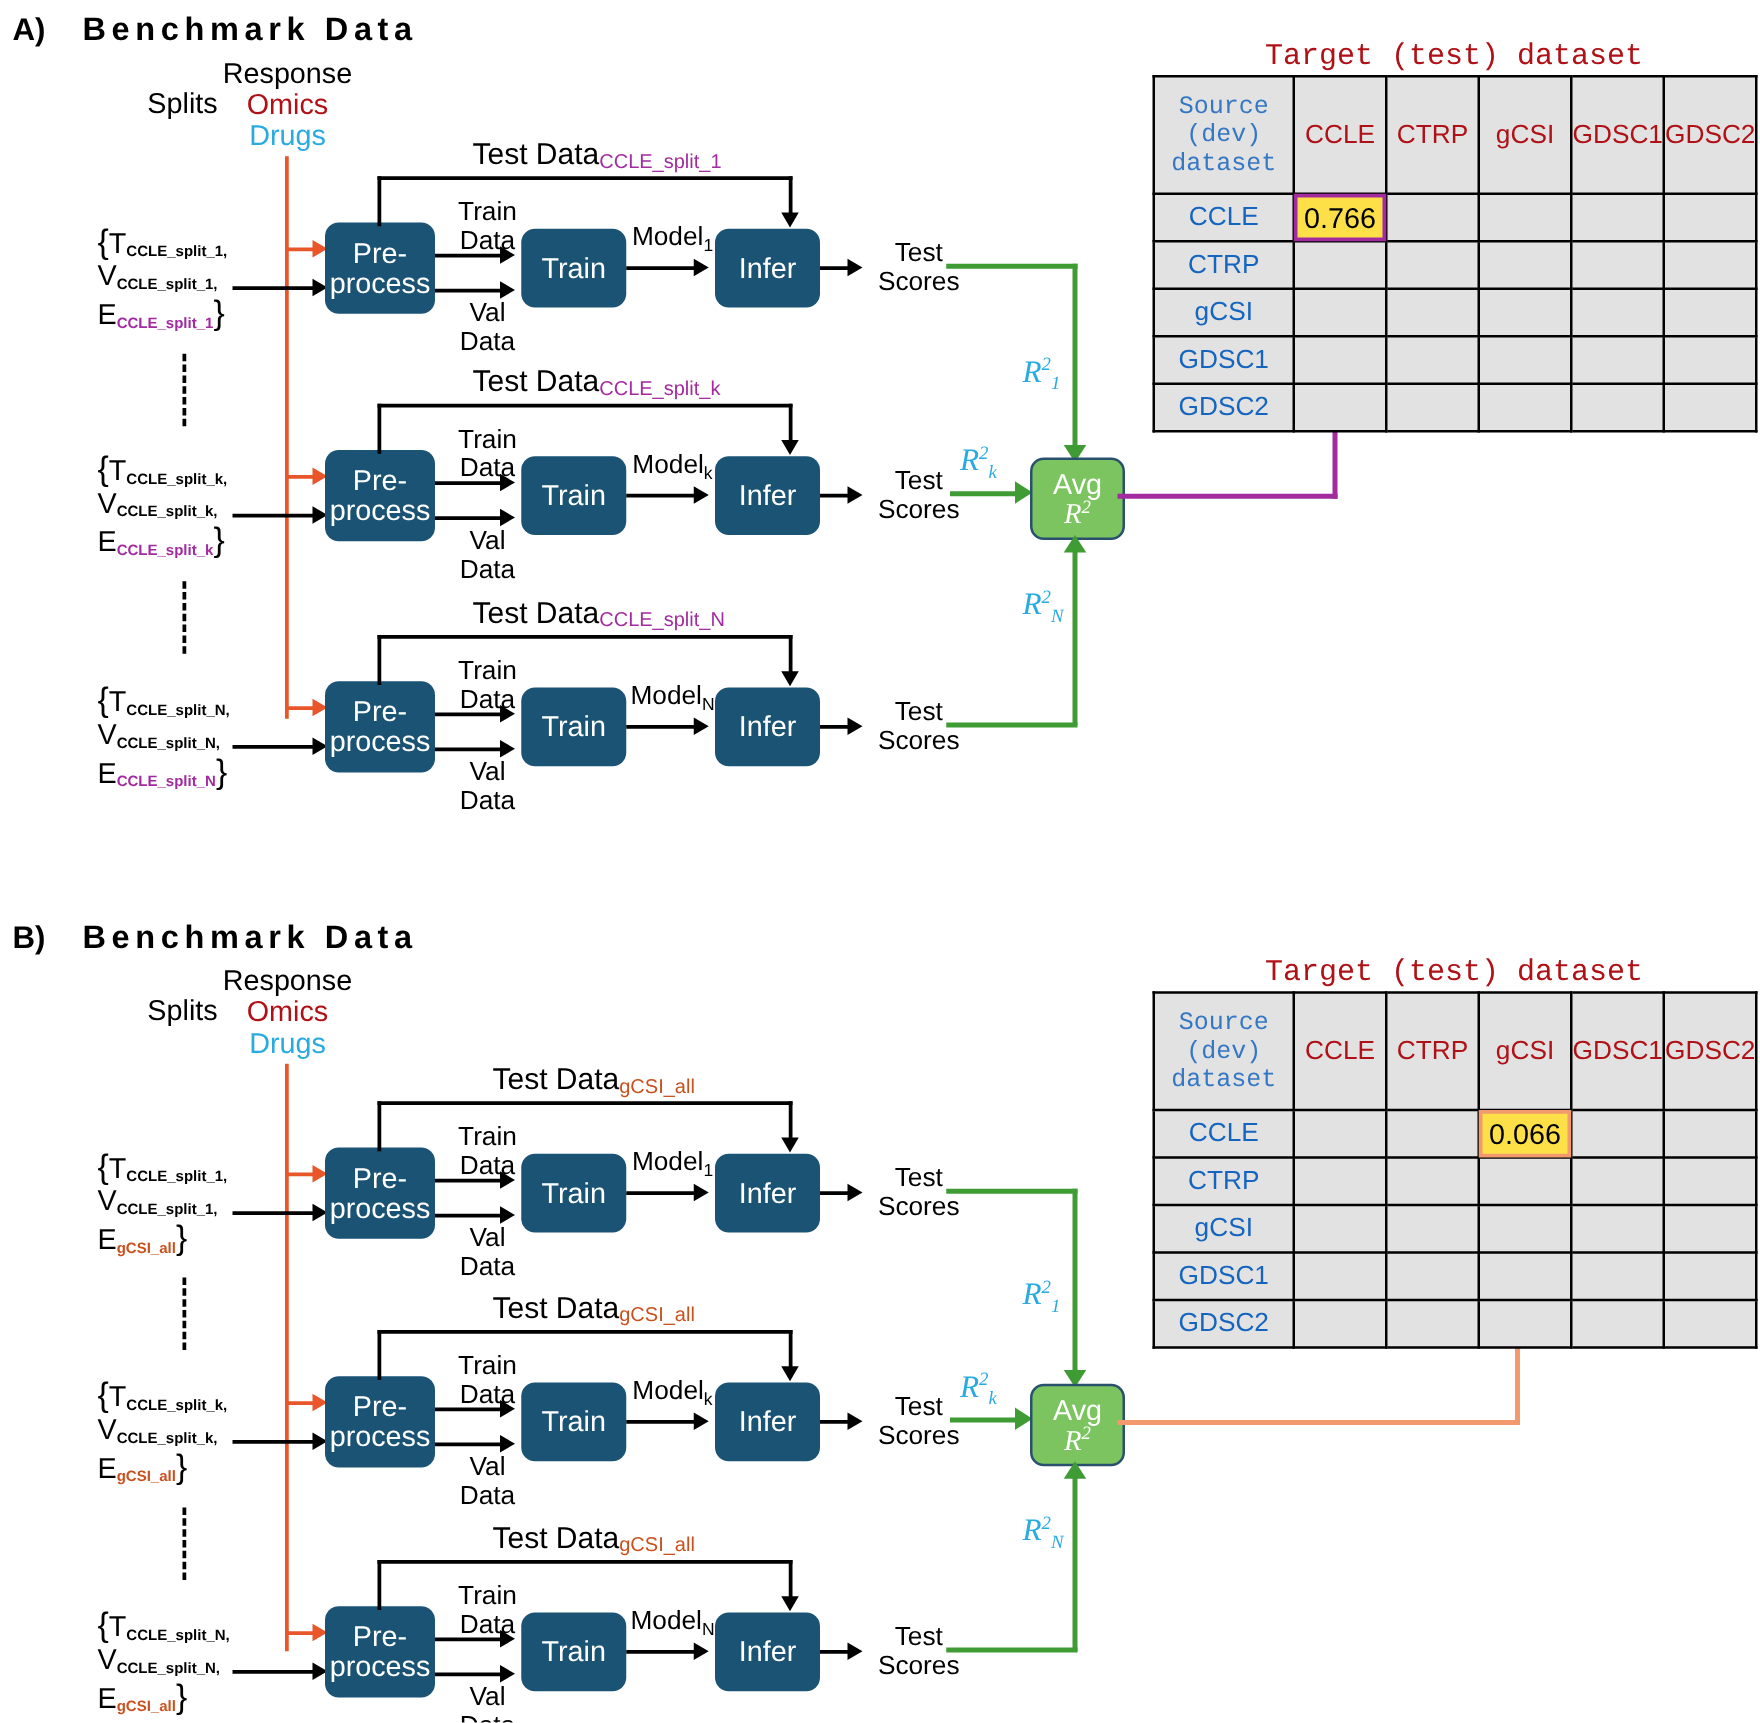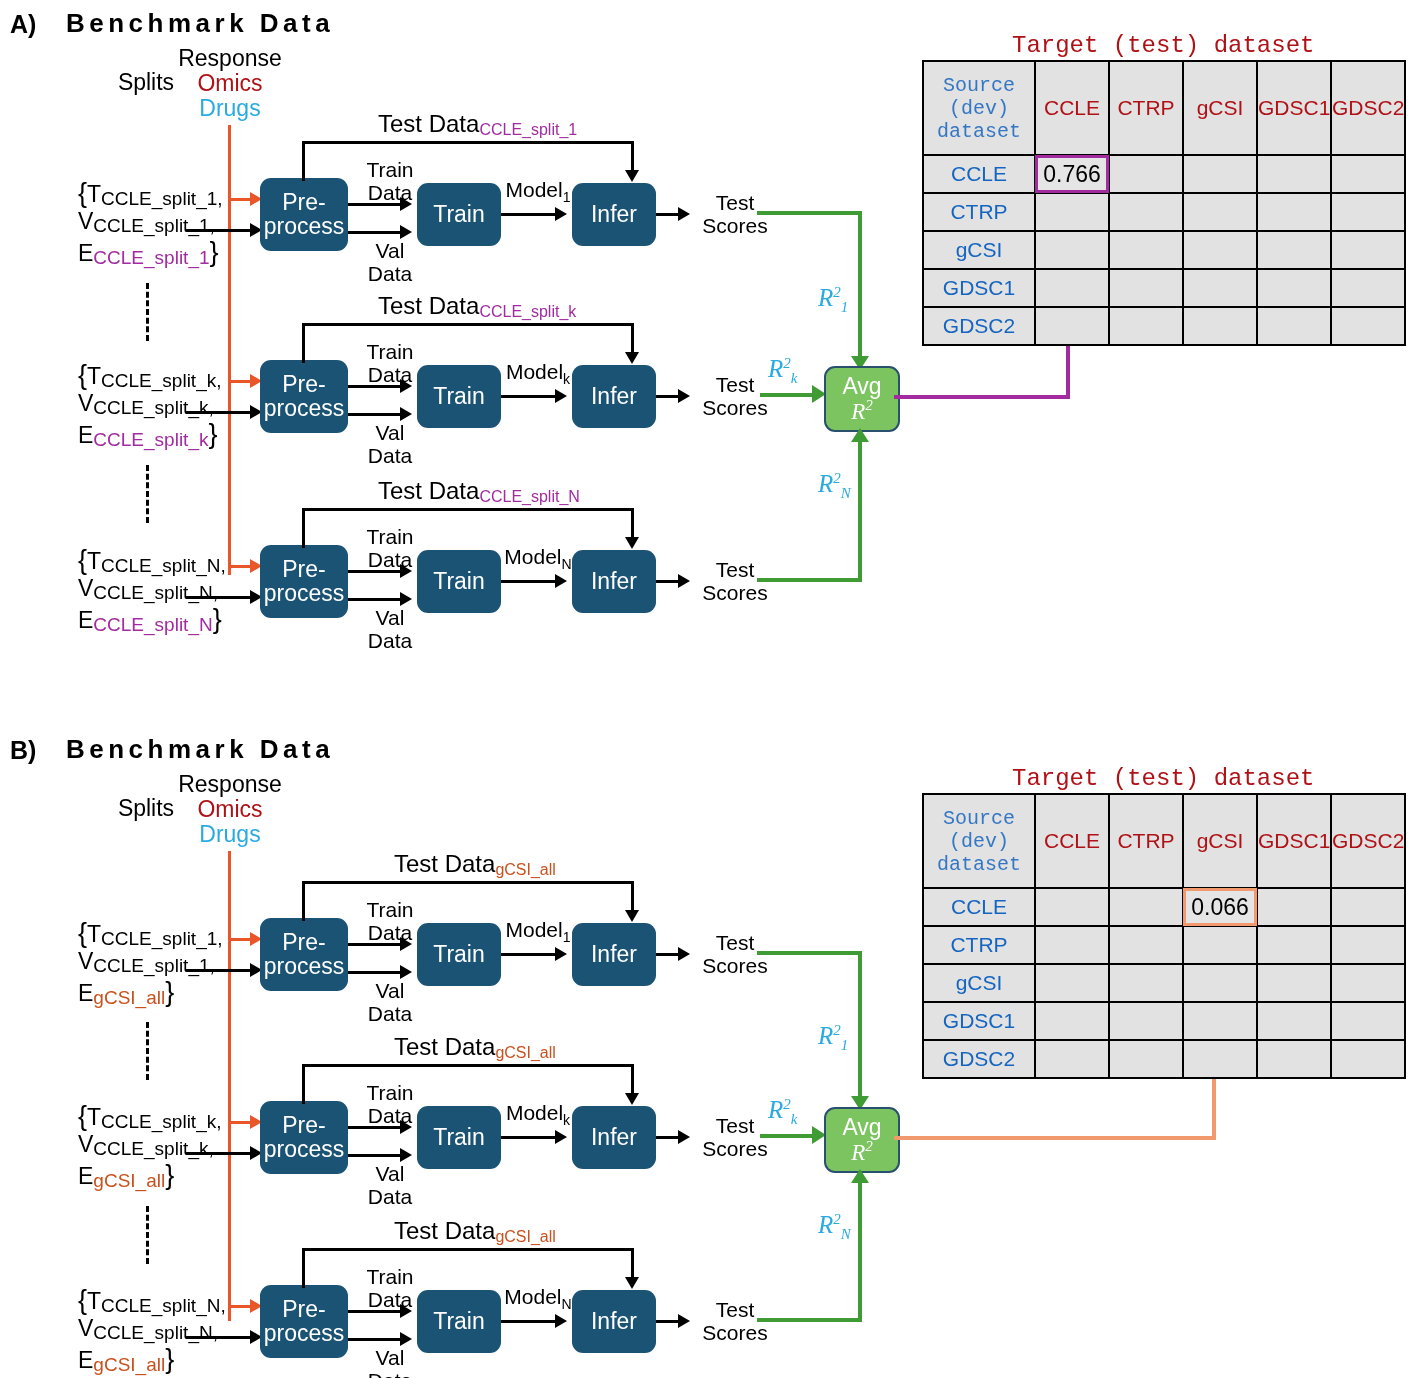--- a/index.html
+++ b/index.html
@@ -10,21 +10,21 @@
 
   .panel-letter{position:absolute;font-size:25px;font-weight:700;letter-spacing:0px;}
   .panel-title{position:absolute;font-size:26px;font-weight:800;letter-spacing:4.5px;}
 
   .hdr{position:absolute;font-size:23px;text-align:center;white-space:nowrap;}
   .hdr.splits{font-size:23px;}
   .hdr.omics{color:#b01116;}
   .hdr.drugs{color:#29abe2;}
 
   .splitlbl{position:absolute;font-size:23px;white-space:nowrap;line-height:1.12;}
-  .splitlbl .sub{font-size:19px;vertical-align:-3px;}
+  .splitlbl .sub{font-size:12px;vertical-align:-3px;font-weight:bold;}
   .splitlbl .sub.mag{color:#a22ba0;}
   .splitlbl .sub.org{color:#c9511e;}
   .splitlbl .big{font-size:27px;}
 
   .vdots{position:absolute;border-left:3px dashed #000;height:58px;}
 
   .node{position:absolute;background:#1a5374;color:#fff;border-radius:11px;
         display:flex;align-items:center;justify-content:center;text-align:center;
         font-size:23px;line-height:1.03;}
   .avg{position:absolute;background:#7cc45f;border:2px solid #29516e;border-radius:11px;
@@ -71,21 +71,21 @@
   
   .tbl-title{position:absolute;color:#b01116;font-family:"Liberation Mono",monospace;
              font-size:24px;white-space:nowrap;}
   table.grid{position:absolute;border-collapse:collapse;table-layout:fixed;}
   table.grid td{border:2px solid #000;background:#e2e2e2;text-align:center;
                 font-size:21px;height:36px;padding:0;}
   table.grid td.corner{font-family:"Liberation Mono",monospace;color:#3477c4;
                 font-size:20px;line-height:1.15;width:112px;height:92px;}
   table.grid td.colh{color:#b01116;font-weight:400;font-size:21px;}
   table.grid td.rowh{color:#1565c0;font-weight:400;font-size:21px;}
-  table.grid td.val{background:#e5e5e5;color:#000;font-size:23px;}
+  table.grid td.val{background:#fde047;color:#000;font-size:23px;}
   table.grid td.val.mag{outline:3px solid #a22ba0;outline-offset:-3px;}
   table.grid td.val.orgt{outline:3px solid #f2996e;outline-offset:-3px;}
 </style>
 </head>
 <body>
 
 <div class="panel" id="panelA">
 
   <div class="panel-letter" style="left:10px;top:10px;">A)</div>
   <div class="panel-title" style="left:66px;top:8px;">Benchmark Data</div>

